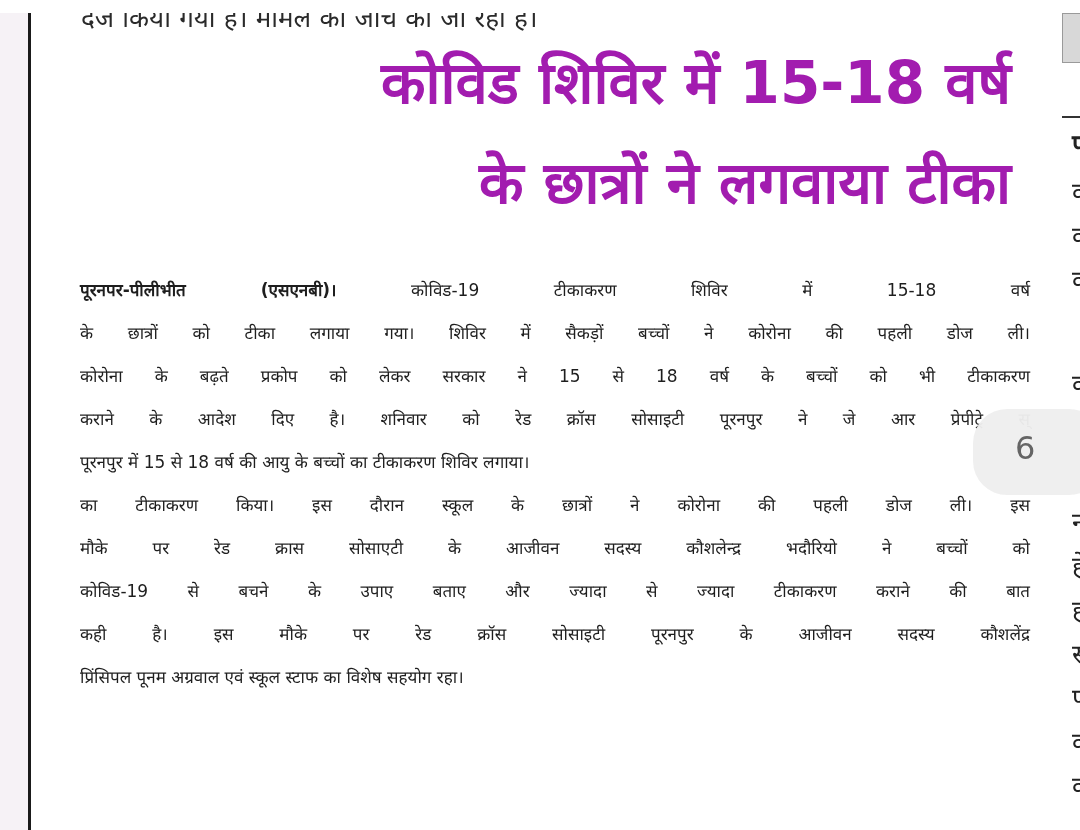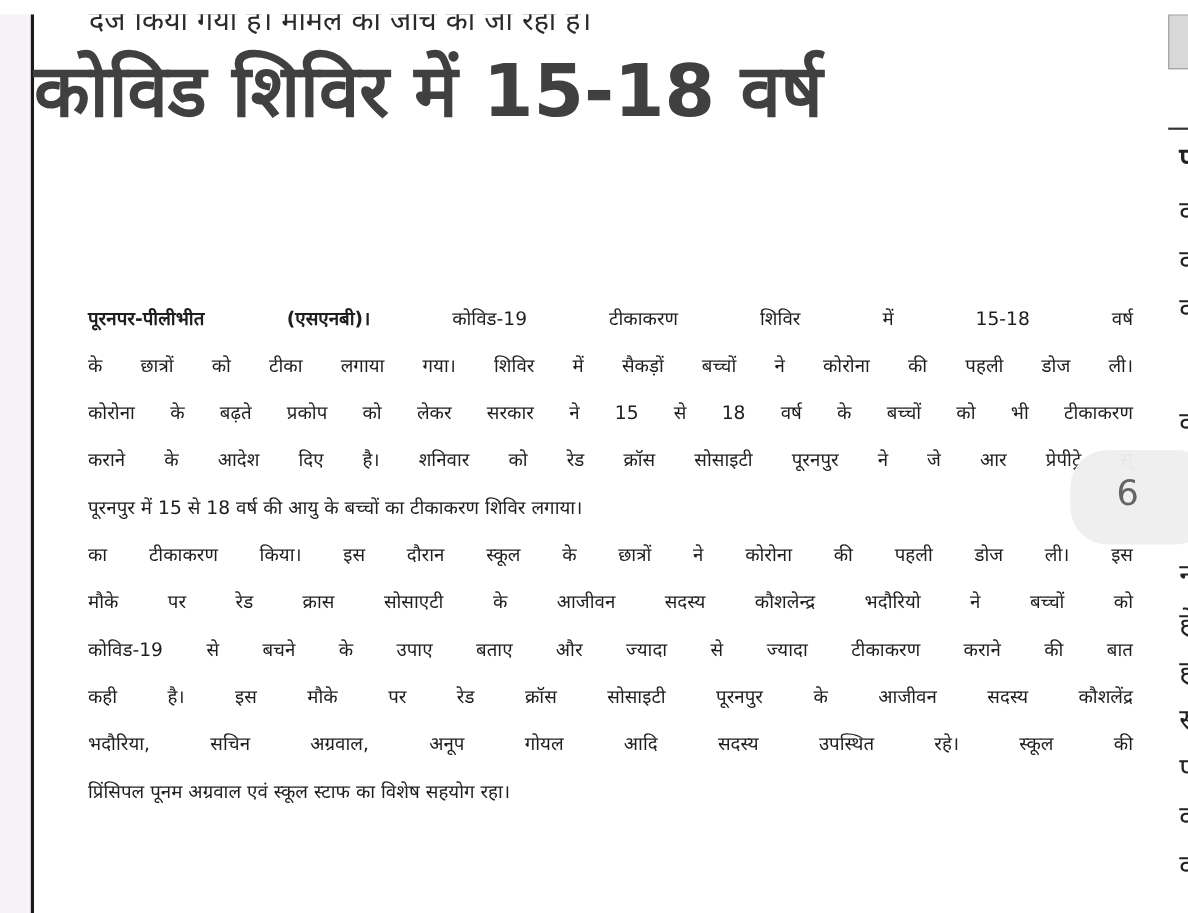--- a/index.html
+++ b/index.html
@@ -42,25 +42,25 @@
       position: absolute;
       left: 50px; top: -14px;
       font-size: 26px;
       color: #2a2a2a;
       white-space: nowrap;
     }
     .headline {
       position: absolute;
       left: 0; top: 20px;
       width: 980px;
-      text-align: left;
+      text-align: right;
       font-weight: bold;
-      font-size: 66px;
+      font-size: 58px;
       line-height: 100px;
-      color: #404040;
+      color: #a21caf;
       letter-spacing: 0px;
     }
     .headline div { white-space: nowrap; }
     .body {
       position: absolute;
       left: 49px; top: 256px;
       width: 950px;
       font-size: 17px;
       line-height: 43px;
       color: #1e1e1e;
@@ -123,33 +123,33 @@
 
 <div class="viewport">
   <div class="left-margin"></div>
   <div class="left-rule"></div>
 
   <div class="article">
     <div class="prev-line">दर्ज किया गया है। मामले की जांच की जा रही है।</div>
 
     <div class="headline">
       <div>कोविड शिविर में 15-18 वर्ष</div>
+      <div>के छात्रों ने लगवाया टीका</div>
     </div>
 
     <div class="body">
       <div class="line"><span class="dateline">पूरनपर-पीलीभीत (एसएनबी)।</span><span> कोविड-19 टीकाकरण शिविर में 15-18 वर्ष</span></div>
       <div class="line">के छात्रों को टीका लगाया गया। शिविर में सैकड़ों बच्चों ने कोरोना की पहली डोज ली।</div>
       <div class="line">कोरोना के बढ़ते प्रकोप को लेकर सरकार ने 15 से 18 वर्ष के बच्चों को भी टीकाकरण</div>
       <div class="line">कराने के आदेश दिए है। शनिवार को रेड क्रॉस सोसाइटी पूरनपुर ने जे आर प्रेपीट्रे स्</div>
       <div class="line last">पूरनपुर में 15 से 18 वर्ष की आयु के बच्चों का टीकाकरण शिविर लगाया।</div>
       <div class="line">का टीकाकरण किया। इस दौरान स्कूल के छात्रों ने कोरोना की पहली डोज ली। इस</div>
       <div class="line">मौके पर रेड क्रास सोसाएटी के आजीवन सदस्य कौशलेन्द्र भदौरियो ने बच्चों को</div>
       <div class="line">कोविड-19 से बचने के उपाए बताए और ज्यादा से ज्यादा टीकाकरण कराने की बात</div>
       <div class="line">कही है। इस मौके पर रेड क्रॉस सोसाइटी पूरनपुर के आजीवन सदस्य कौशलेंद्र</div>
-      <div class="line">भदौरिया, सचिन अग्रवाल, अनूप गोयल आदि सदस्य उपस्थित रहे। स्कूल की</div>
       <div class="line last">प्रिंसिपल पूनम अग्रवाल एवं स्कूल स्टाफ का विशेष सहयोग रहा।</div>
     </div>
   </div>
 
   <div class="next-col">
     <div class="thumb"></div>
     <div class="rule"></div>
     <span class="glyph" style="top:112px;font-weight:bold;">प</span>
     <span class="glyph" style="top:160px;">क</span>
     <span class="glyph" style="top:204px;">क</span>

